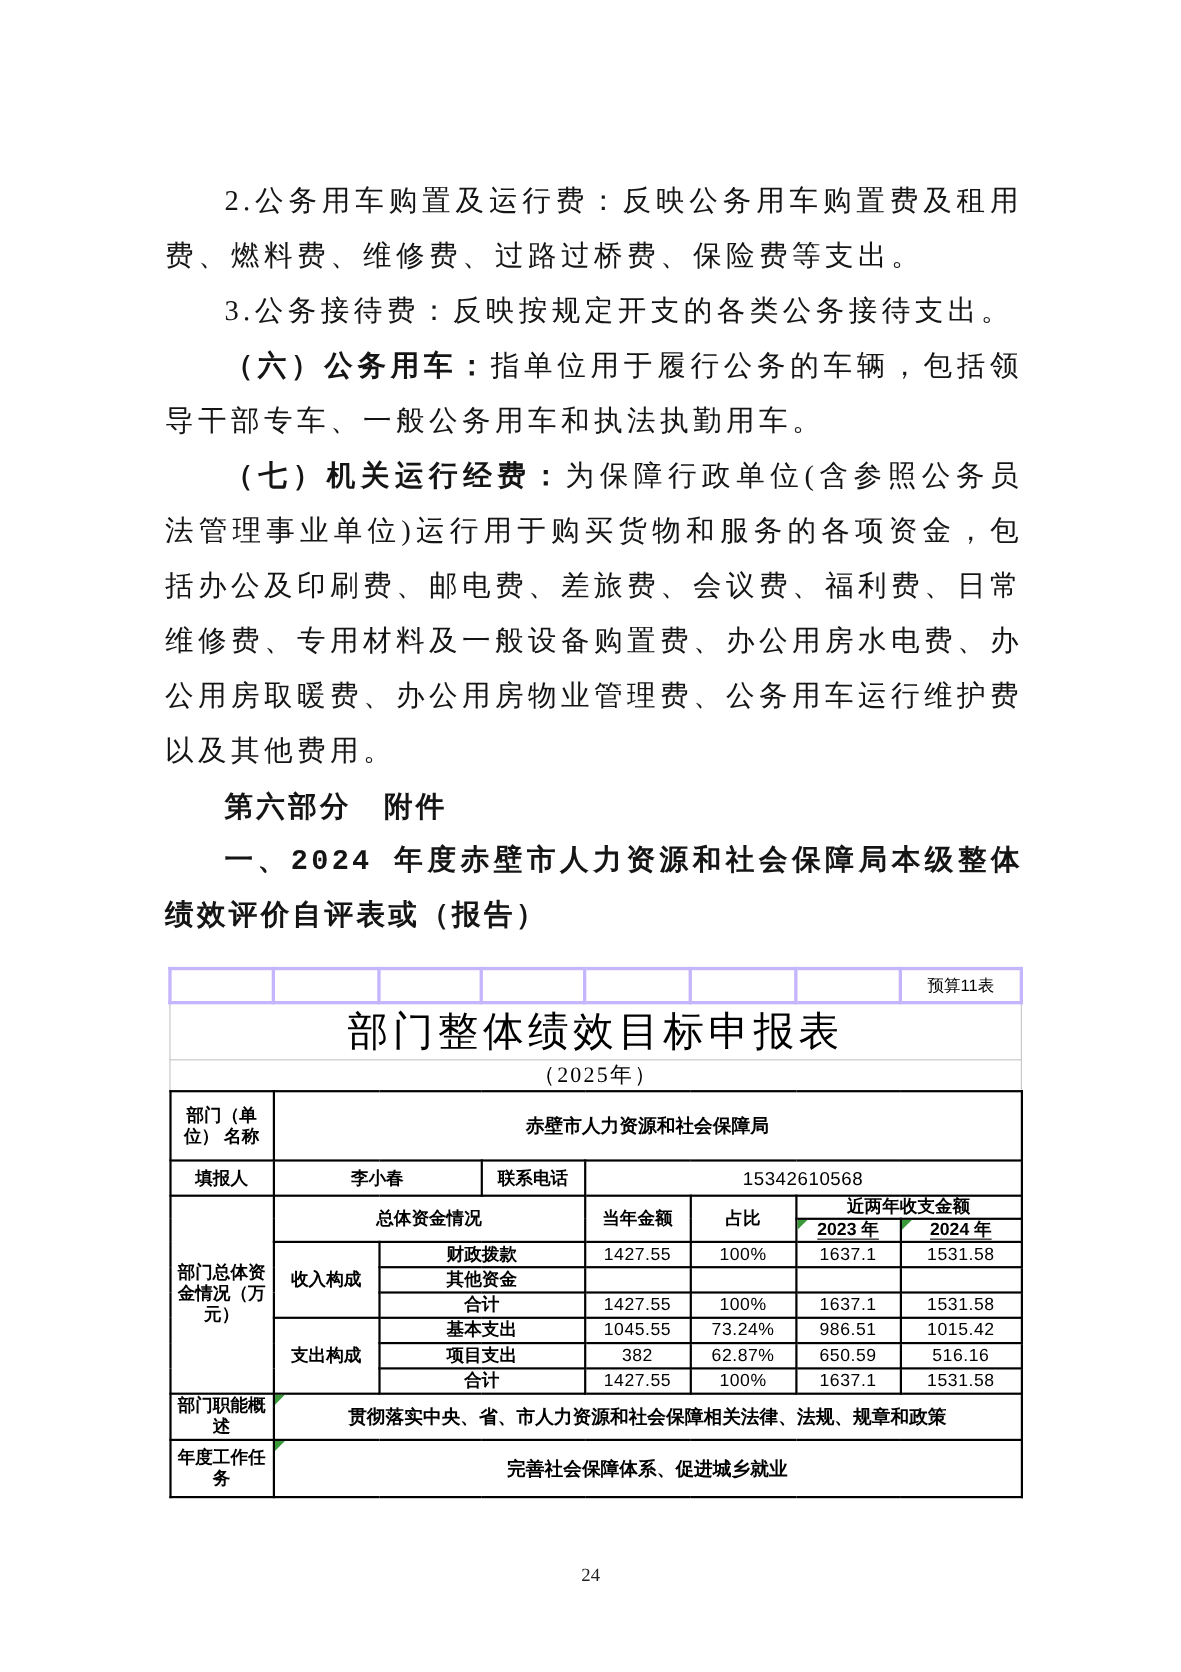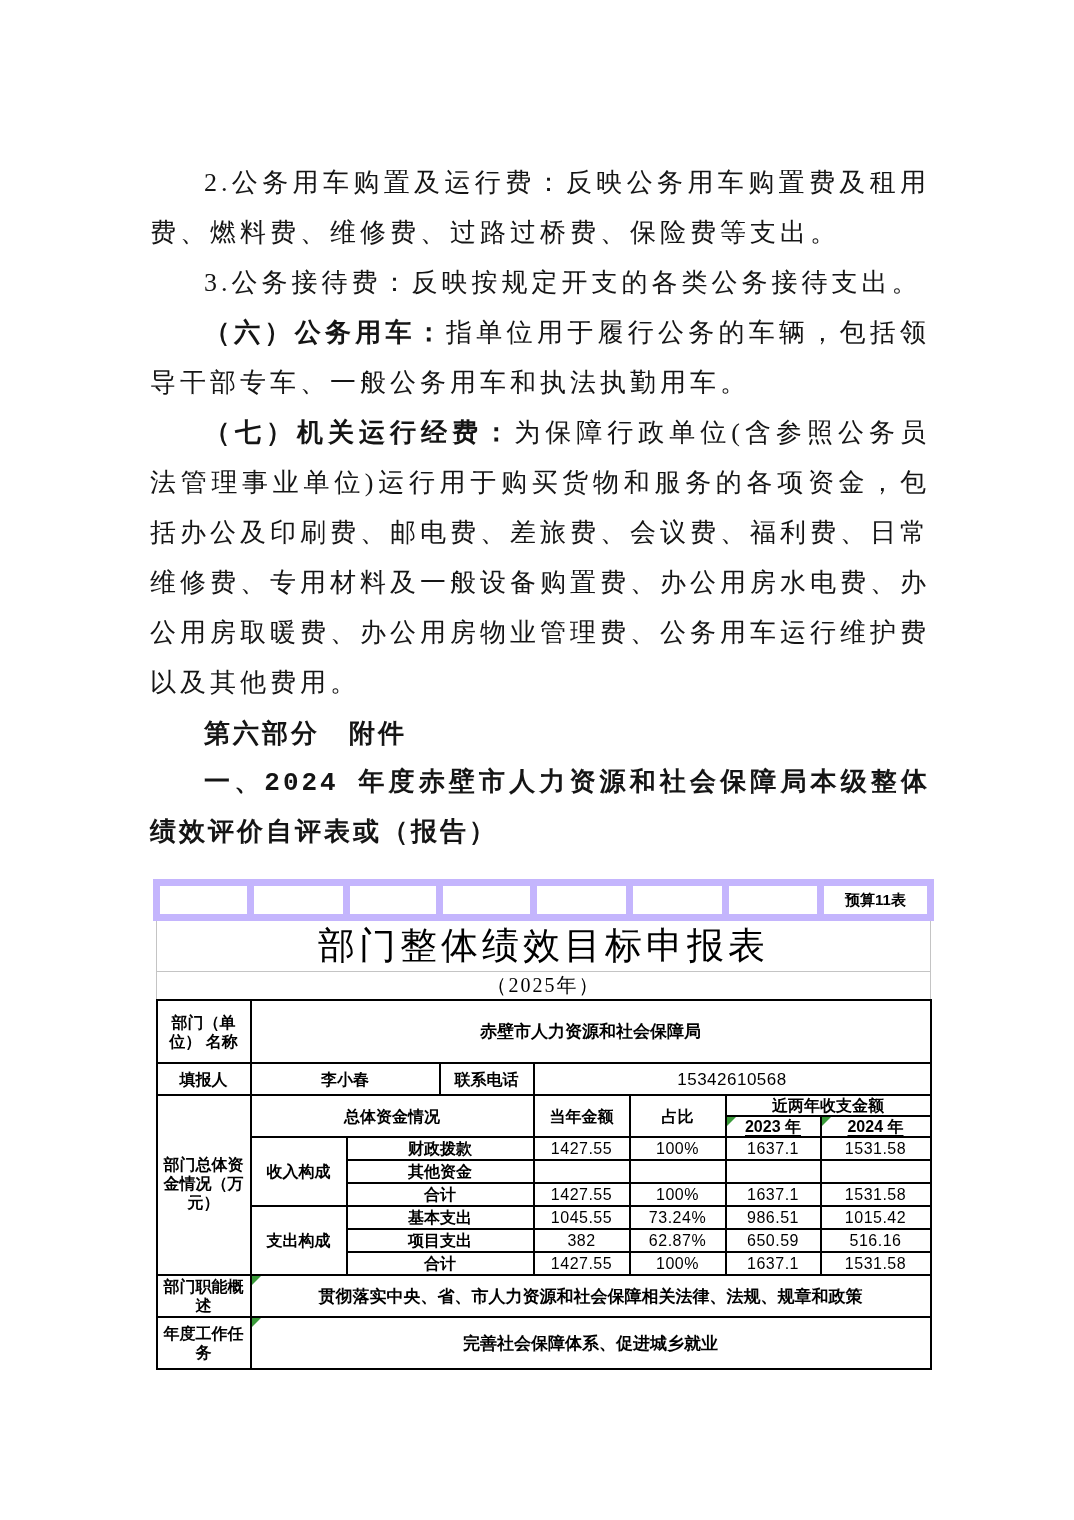--- a/index.html
+++ b/index.html
@@ -25,21 +25,21 @@
     text-align:justify;text-justify:inter-ideograph;
   }
   
   .table-wrap{position:absolute;left:153px;top:855px;width:774px;}
   table.sheet{
     border-collapse:collapse;table-layout:fixed;width:774px;
     font-family:"Liberation Sans",sans-serif;color:#000;
   }
   table.sheet td{text-align:center;vertical-align:middle;padding:0;overflow:hidden;}
   
-  tr.mini td{border:7px solid #c4b5fd;height:28px;font-size:15px;font-weight:bold;font-family:"Liberation Sans",sans-serif;}
+  tr.mini td{border:3px solid #c4b5fd;height:28px;font-size:15px;font-weight:normal;font-family:"Liberation Sans",sans-serif;}
   tr.titlerow td{
     border:1px solid #c4c4c4;height:47px;font-size:37px;letter-spacing:4px;
     font-family:"Liberation Serif",serif;font-weight:normal;
   }
   tr.subtitlerow td{
     border:1px solid #c4c4c4;height:27px;font-size:20px;letter-spacing:2px;
     font-family:"Liberation Serif",serif;
   }
   
   td.dk{border:2px solid #000;font-size:16px;line-height:19px;}
@@ -189,14 +189,15 @@
         <td class="dk val-left tri" colspan="7">贯彻落实中央、省、市人力资源和社会保障相关法律、法规、规章和政策</td>
       </tr>
       <tr class="r-task">
         <td class="dk lbl">年度工作任务</td>
         <td class="dk val-left tri" colspan="7">完善社会保障体系、促进城乡就业</td>
       </tr>
     </tbody>
       </table>
   </div>
 
+  <div class="page-num">24</div>
 
 </div>
 
 </body></html>

